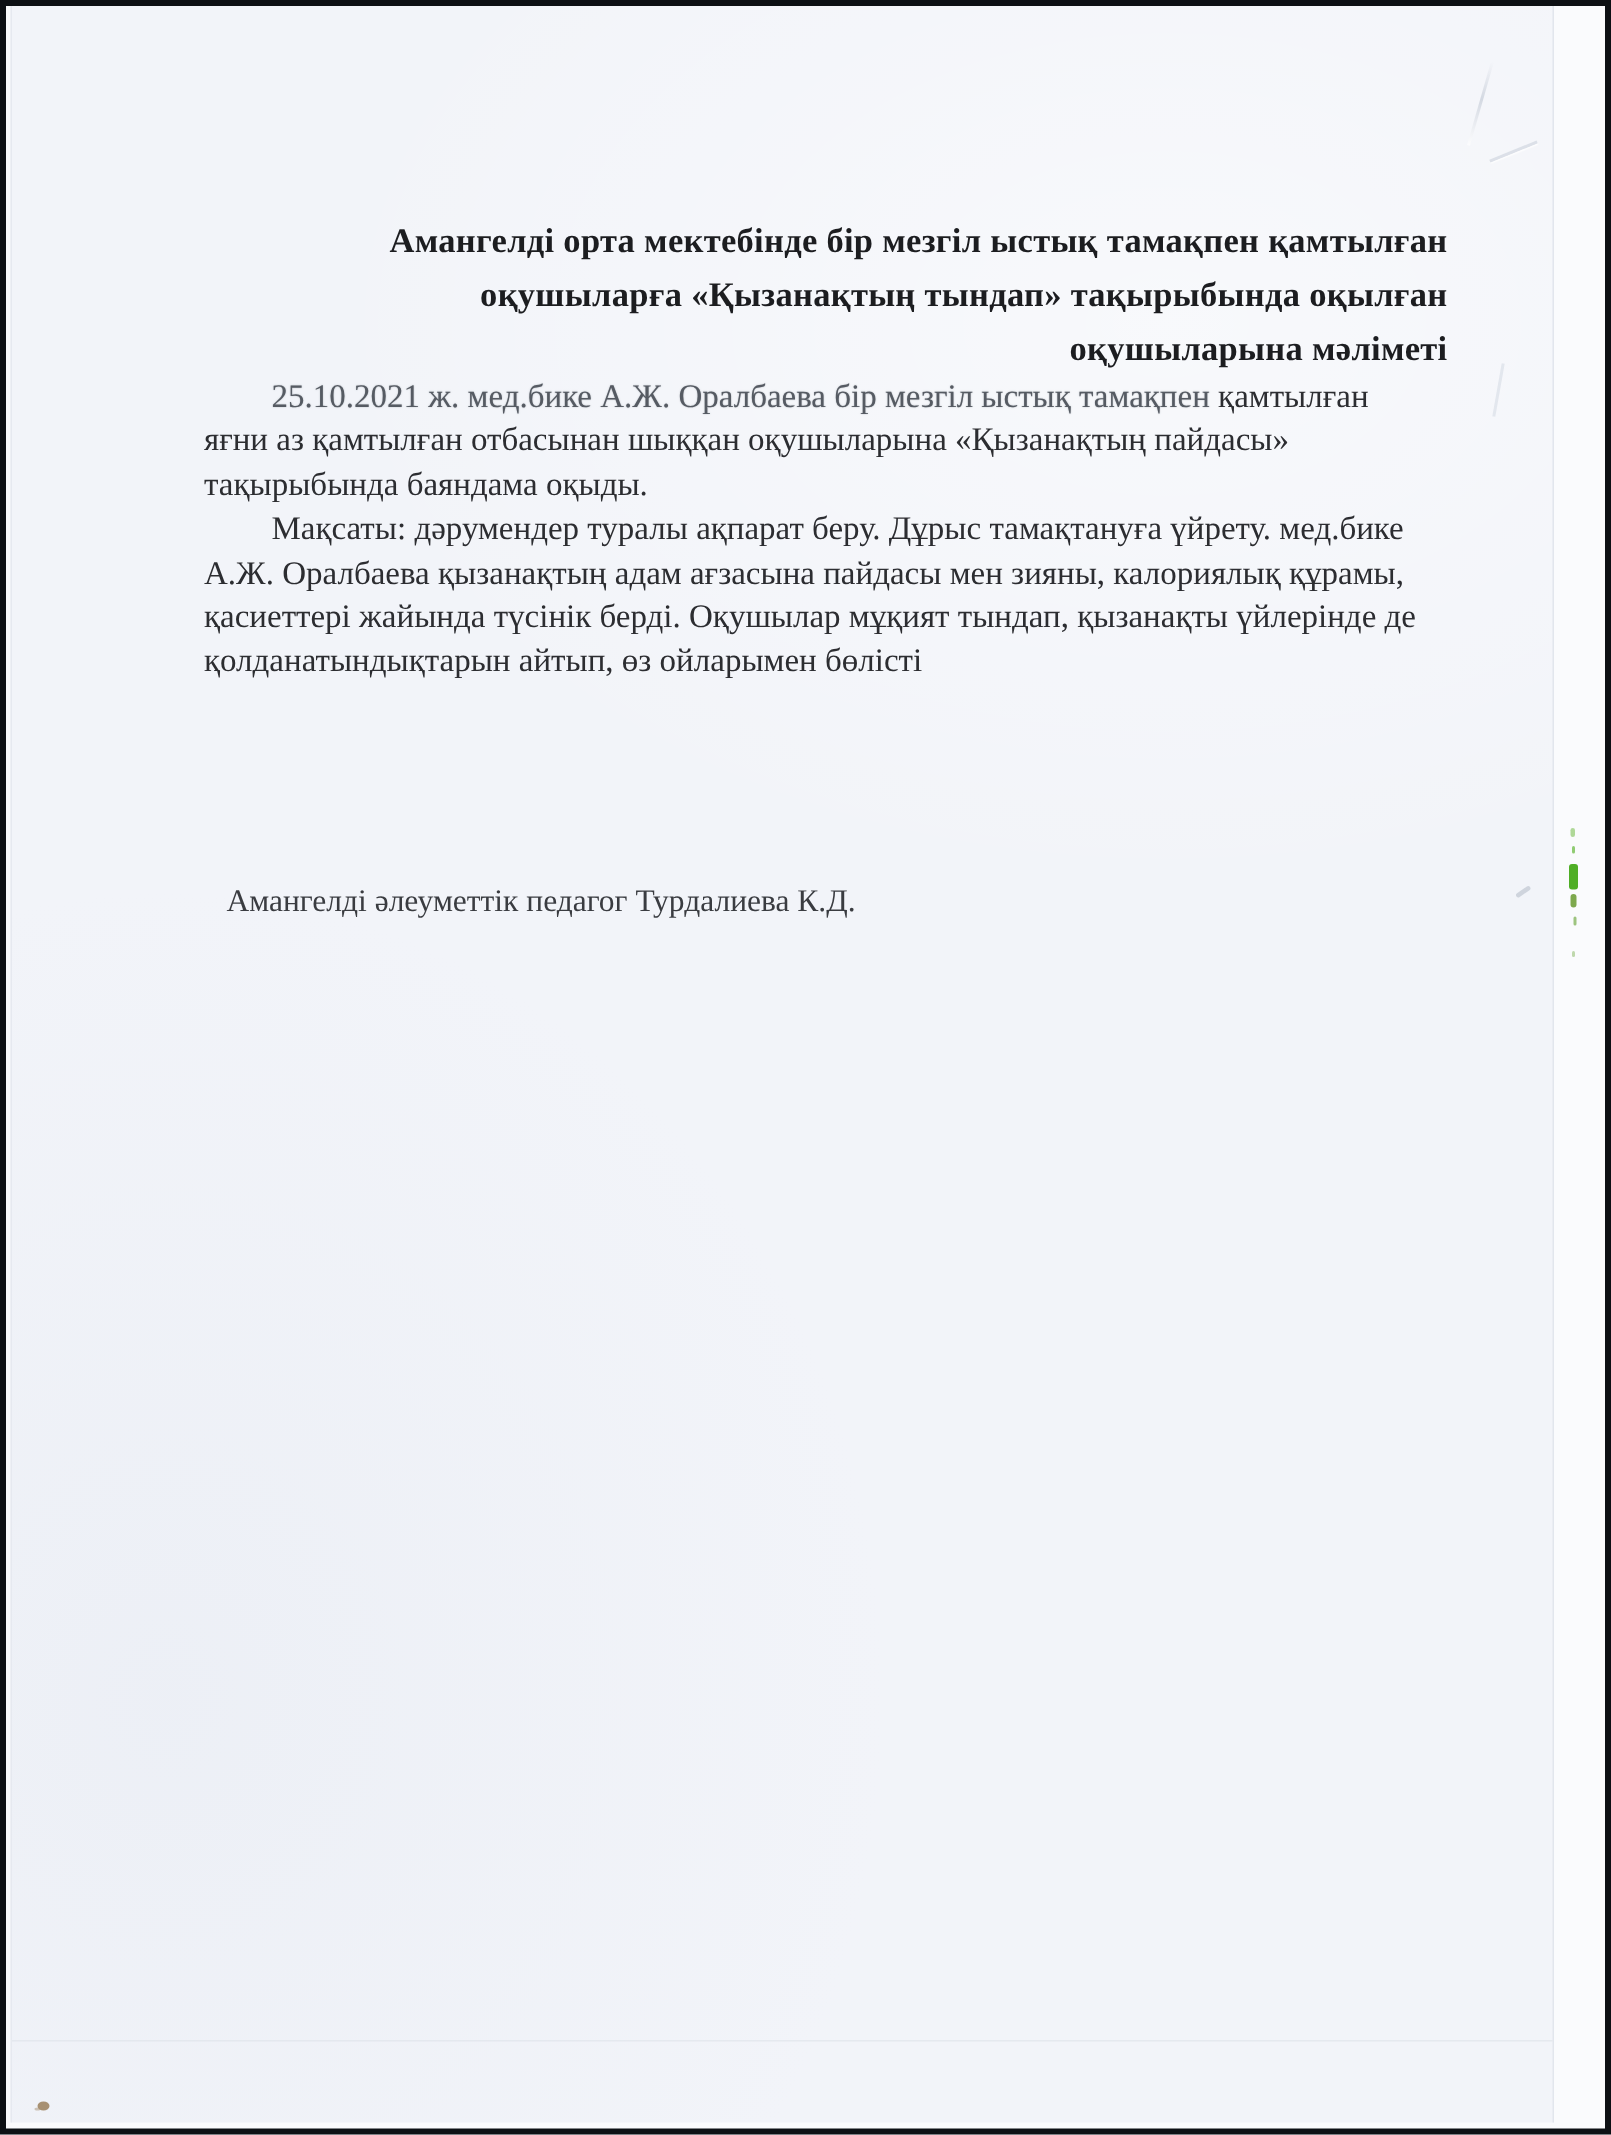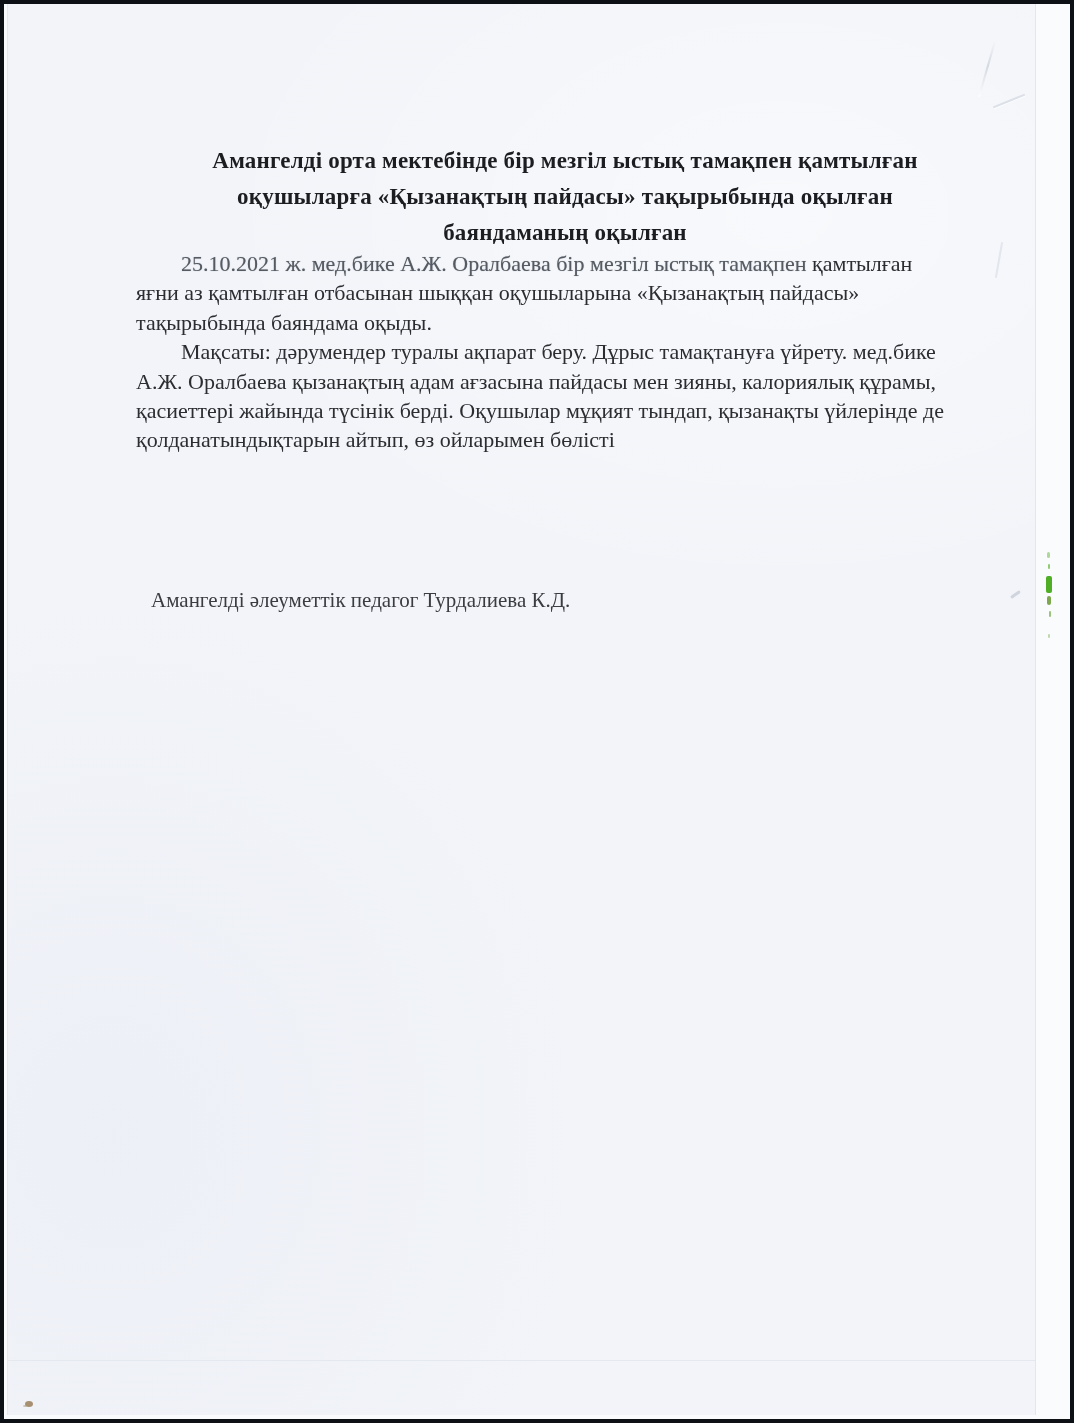--- a/index.html
+++ b/index.html
@@ -29,21 +29,21 @@
       radial-gradient(800px 900px at 10% 80%, rgba(226,231,240,0.35), rgba(255,255,255,0) 60%),
       #f2f4f9;
     border-left: 1px solid #e6e9f0;
     border-right: 1px solid #e2e6ed;
   }
   .doc-title {
     position: absolute;
     top: 139px;
     left: 157px;
     width: 800px;
-    text-align: center;
+    text-align: right;
     font-weight: 700;
     font-size: 23px;
     line-height: 36px;
     color: #1c1d20;
     letter-spacing: 0.2px;
   }
   .body-text {
     position: absolute;
     top: 245px;
     left: 128px;
@@ -99,22 +99,22 @@
 </style>
 </head>
 <body>
 
 <div class="scanner-bg">
 
   <div class="paper">
 
     <div class="doc-title">
       <div>Амангелді орта мектебінде бір мезгіл ыстық тамақпен қамтылған</div>
-      <div>оқушыларға «Қызанақтың пайдасы» тақырыбында оқылған</div>
-      <div>баяндаманың оқылған</div>
+      <div>оқушыларға «Қызанақтың тындап» тақырыбында оқылған</div>
+      <div>оқушыларына мәліметі</div>
     </div>
 
     <div class="body-text">
       <p><span class="faded-lead">25.10.2021  ж. мед.бике А.Ж. Оралбаева бір мезгіл ыстық тамақпен</span><span> қамтылған яғни аз қамтылған отбасынан шыққан оқушыларына «Қызанақтың пайдасы» тақырыбында баяндама оқыды.</span></p>
       <p>Мақсаты: дәрумендер туралы ақпарат беру. Дұрыс тамақтануға үйрету. мед.бике А.Ж. Оралбаева қызанақтың адам ағзасына пайдасы мен зияны, калориялық құрамы, қасиеттері жайында түсінік берді. Оқушылар мұқият тындап, қызанақты үйлерінде де қолданатындықтарын айтып, өз ойларымен бөлісті</p>
     </div>
 
     <div class="signature">Амангелді әлеуметтік педагог Турдалиева К.Д.</div>
 
     <div class="scan-line"></div>

